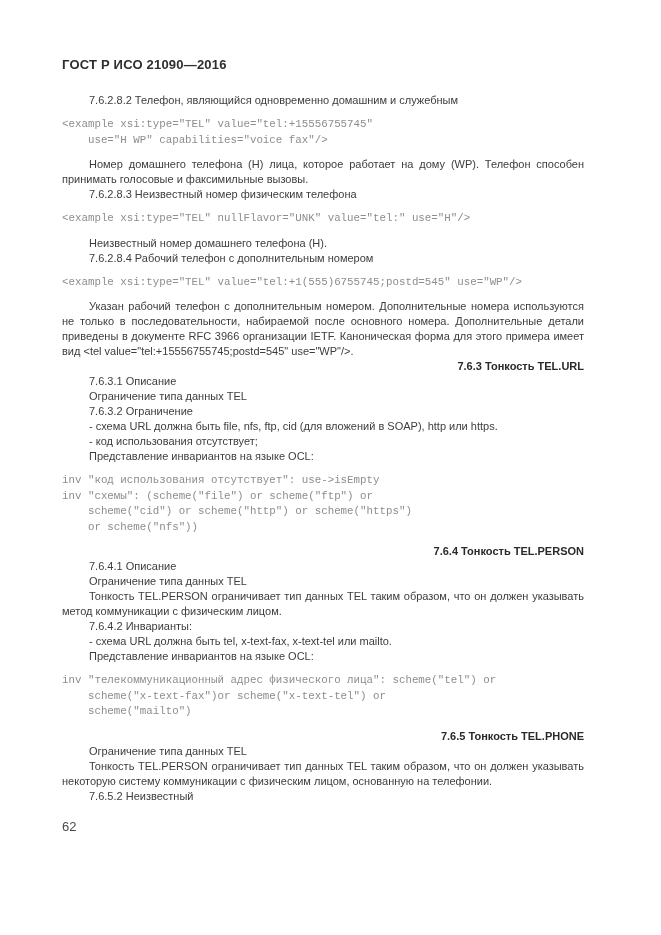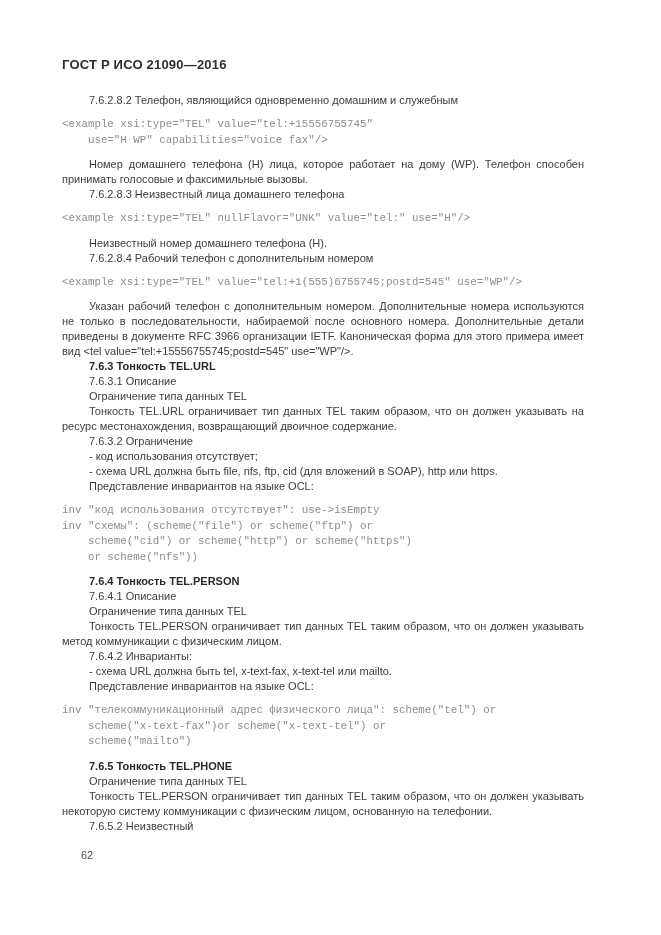--- a/index.html
+++ b/index.html
@@ -30,65 +30,64 @@
     color: #3d3d3d;
     margin: 0;
     text-indent: 27px;
   }
   .just {
     text-align: justify;
   }
   .head {
     font-weight: bold;
     color: #2a2a2a;
+    text-align: right;
   }
   .mt {
     margin-top: 7px;
   }
   .code {
     font-family: "Liberation Mono", "DejaVu Sans Mono", monospace;
     font-size: 10.8px;
     line-height: 15.5px;
     color: #8d8d8d;
     white-space: pre;
     margin: 9px 0;
   }
   .pagenum {
-    font-size: 11px;
+    font-size: 13px;
     color: #4a4a4a;
     margin-top: 15px;
-    margin-left: 19px;
   }
 </style>
 </head>
 <body>
 
 <div class="page">
 
   <div class="doc-header">ГОСТ Р ИСО 21090—2016</div>
 
   <div>
     <p class="para">7.6.2.8.2 Телефон, являющийся одновременно домашним и служебным</p>
     <pre class="code">&lt;example xsi:type="TEL" value="tel:+15556755745"
     use="H WP" capabilities="voice fax"/&gt;</pre>
     <p class="para just">Номер домашнего телефона (Н) лица, которое работает на дому (WP). Телефон способен принимать голосовые и факсимильные вызовы.</p>
-    <p class="para">7.6.2.8.3 Неизвестный лица домашнего телефона</p>
+    <p class="para">7.6.2.8.3 Неизвестный номер физическим телефона</p>
     <pre class="code">&lt;example xsi:type="TEL" nullFlavor="UNK" value="tel:" use="H"/&gt;</pre>
     <p class="para">Неизвестный номер домашнего телефона (H).</p>
     <p class="para">7.6.2.8.4 Рабочий телефон с дополнительным номером</p>
     <pre class="code">&lt;example xsi:type="TEL" value="tel:+1(555)6755745;postd=545" use="WP"/&gt;</pre>
     <p class="para just">Указан рабочий телефон с дополнительным номером. Дополнительные номера используются не только в последовательности, набираемой после основного номера. Дополнительные детали приведены в документе RFC 3966 организации IETF. Каноническая форма для этого примера имеет вид &lt;tel value="tel:+15556755745;postd=545" use="WP"/&gt;.</p>
 
     <p class="para head">7.6.3 Тонкость TEL.URL</p>
     <p class="para">7.6.3.1 Описание</p>
     <p class="para">Ограничение типа данных TEL</p>
-    <p class="para just">Тонкость TEL.URL ограничивает тип данных TEL таким образом, что он должен указывать на ресурс местонахождения, возвращающий двоичное содержание.</p>
     <p class="para">7.6.3.2 Ограничение</p>
+    <p class="para">- схема URL должна быть file, nfs, ftp, cid (для вложений в SOAP), http или https.</p>
     <p class="para">- код использования отсутствует;</p>
-    <p class="para">- схема URL должна быть file, nfs, ftp, cid (для вложений в SOAP), http или https.</p>
     <p class="para">Представление инвариантов на языке OCL:</p>
     <pre class="code">inv "код использования отсутствует": use-&gt;isEmpty
 inv "схемы": (scheme("file") or scheme("ftp") or
     scheme("cid") or scheme("http") or scheme("https")
     or scheme("nfs"))</pre>
 
     <p class="para head mt">7.6.4 Тонкость TEL.PERSON</p>
     <p class="para">7.6.4.1 Описание</p>
     <p class="para">Ограничение типа данных TEL</p>
     <p class="para just">Тонкость TEL.PERSON ограничивает тип данных TEL таким образом, что он должен указывать метод коммуникации с физическим лицом.</p>

